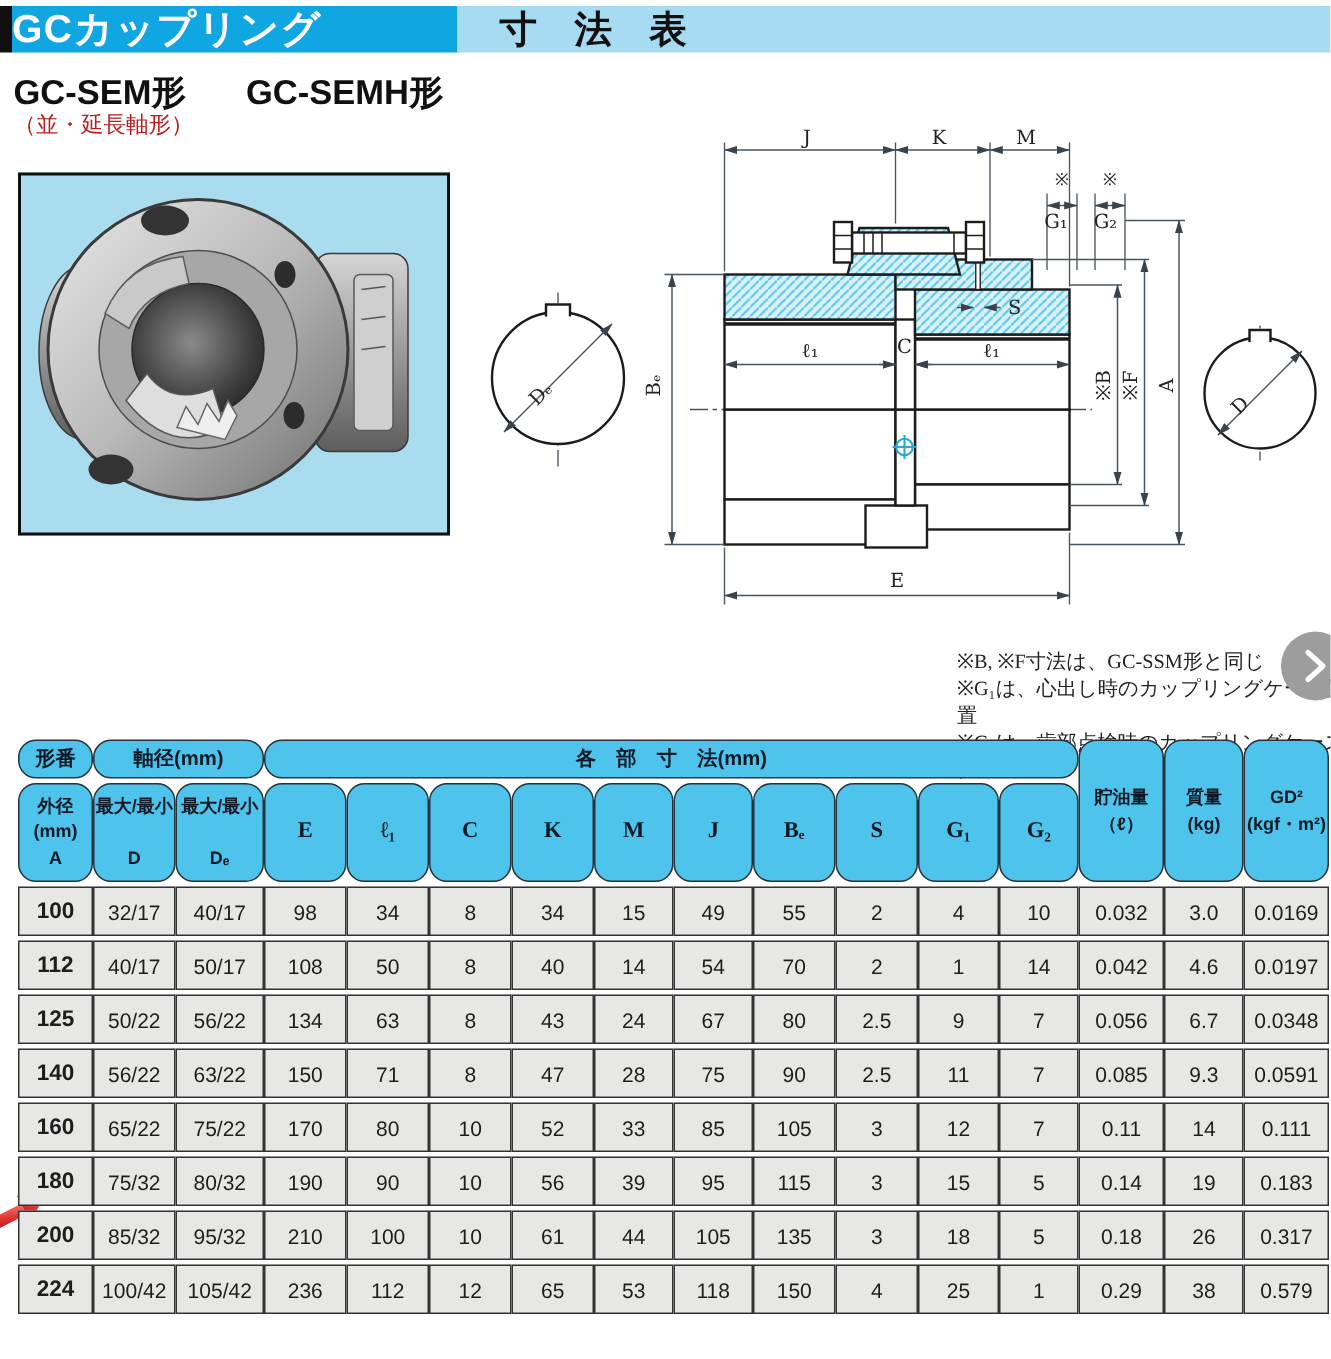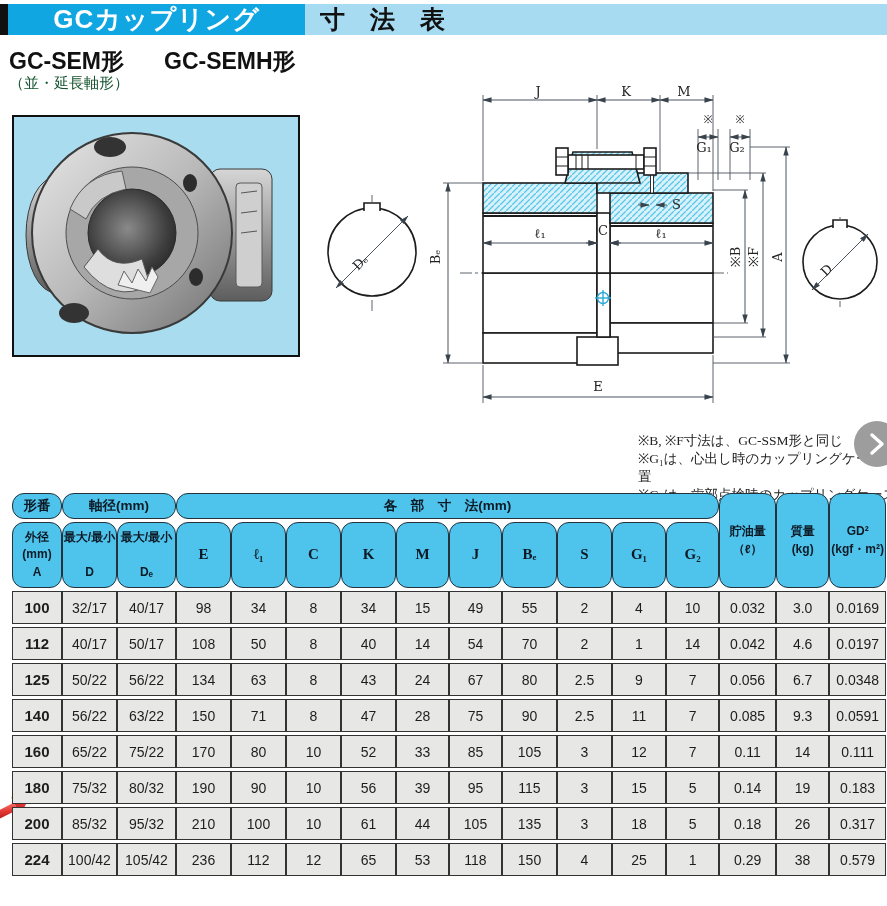--- a/index.html
+++ b/index.html
@@ -4,32 +4,32 @@
 <style>
   html,body{margin:0;padding:0;}
   body{
     position:relative;width:887px;height:906px;overflow:hidden;background:#ffffff;
     font-family:"Liberation Sans","DejaVu Sans",sans-serif;color:#1b1b1b;
   }
   
   .edge-strip{position:absolute;left:0;top:4px;width:8px;height:31px;background:#101010;}
   .brand-box{
     position:absolute;left:8px;top:4px;width:297px;height:31px;background:#10A6E2;
-    display:flex;align-items:center;justify-content:center;
+    display:flex;align-items:center;justify-content:flex-start;
   }
   .brand-box span{color:#ffffff;font-size:26px;font-weight:bold;letter-spacing:1px;}
   .band-light{
     position:absolute;left:305px;top:4px;width:582px;height:31px;background:#A6DBF2;
     display:flex;align-items:center;
   }
-  .band-light span{margin-left:15px;color:#111;font-size:25px;font-weight:bold;letter-spacing:9px;}
+  .band-light span{margin-left:28px;color:#111;font-size:25px;font-weight:bold;letter-spacing:9px;}
   
   .model-title{position:absolute;left:9px;top:46px;font-size:23px;font-weight:bold;color:#111;}
   .model-title span + span{margin-left:40px;}
-  .model-sub{position:absolute;left:9px;top:74px;font-size:15px;color:#14532d;}
+  .model-sub{position:absolute;left:9px;top:74px;font-size:15px;color:#b91c1c;}
   
   .photo-panel{position:absolute;left:12px;top:115px;width:288px;height:242px;background:#A9DCEF;border:2px solid #101010;box-sizing:border-box;}
   
   .notes{position:absolute;left:638px;top:432px;width:266px;font-family:"Liberation Serif","DejaVu Serif",serif;font-size:13.5px;line-height:18px;color:#222;}
   
   .next-btn{position:absolute;left:854px;top:421px;width:46px;height:46px;border-radius:50%;background:#9d9d9d;display:flex;align-items:center;justify-content:center;}
   
   .red-arrow{position:absolute;left:-2px;top:789px;}
   
   table.dim-table{

